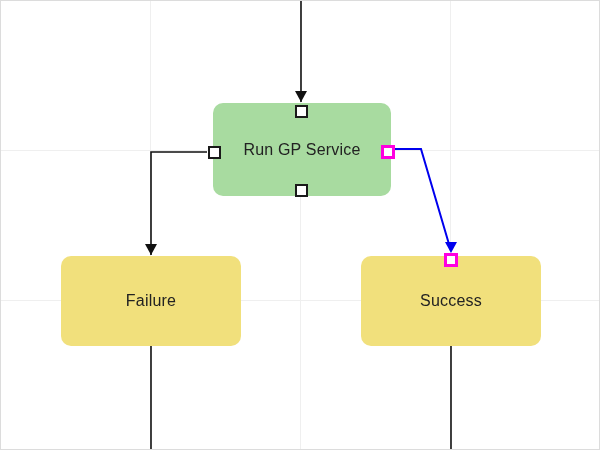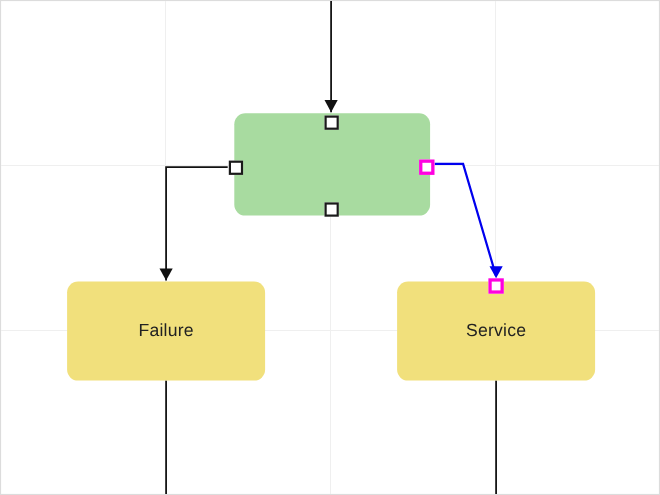--- a/index.html
+++ b/index.html
@@ -82,28 +82,29 @@
         <polyline points="206,151 150,151 150,254" fill="none" stroke="#111111" stroke-width="1.6" stroke-linejoin="miter"></polyline>
         <polygon points="144,243 156,243 150,254" fill="#111111"></polygon>
         <polyline points="394,148 420,148 450,250" fill="none" stroke="#0000ee" stroke-width="2" stroke-linejoin="miter"></polyline>
         <polygon points="444,241 456,241 450,252" fill="#0000ee"></polygon>
         <polyline points="150,345 150,450" fill="none" stroke="#111111" stroke-width="1.6" stroke-linejoin="miter"></polyline>
         <polyline points="450,345 450,450" fill="none" stroke="#111111" stroke-width="1.6" stroke-linejoin="miter"></polyline>
       </g>
   </svg>
 
   <div class="node" id="node-run-gp-service" style="left: 212px; top: 102px; width: 178px; height: 93px; background: rgb(168, 219, 160);">
+    <span class="node-label" style="color: rgb(34, 34, 34);">Run GP Service</span>
     <span class="port" style="left: 81.5px; top: 1.5px; background: rgb(255, 255, 255); border-color: rgb(26, 26, 26);"></span>
     <span class="port" style="left: -5.5px; top: 42.5px; background: rgb(255, 255, 255); border-color: rgb(26, 26, 26);"></span>
     <span class="port active" style="left: 168px; top: 42px; background: rgb(255, 255, 255); border-color: rgb(255, 0, 224);"></span>
     <span class="port" style="left: 81.5px; top: 80.5px; background: rgb(255, 255, 255); border-color: rgb(26, 26, 26);"></span>
   </div>
 
   <div class="node" id="node-success" style="left: 60px; top: 255px; width: 180px; height: 90px; background: rgb(241, 224, 124);">
     <span class="node-label" style="color: rgb(34, 34, 34);">Failure</span>
   </div>
 
   <div class="node" id="node-failure" style="left: 360px; top: 255px; width: 180px; height: 90px; background: rgb(241, 224, 124);">
-    <span class="node-label" style="color: rgb(34, 34, 34);">Service</span>
+    <span class="node-label" style="color: rgb(34, 34, 34);">Success</span>
     <span class="port active" style="left: 83px; top: -3px; background: rgb(255, 255, 255); border-color: rgb(255, 0, 224);"></span>
   </div>
 
 </div>
 
 </body></html>

